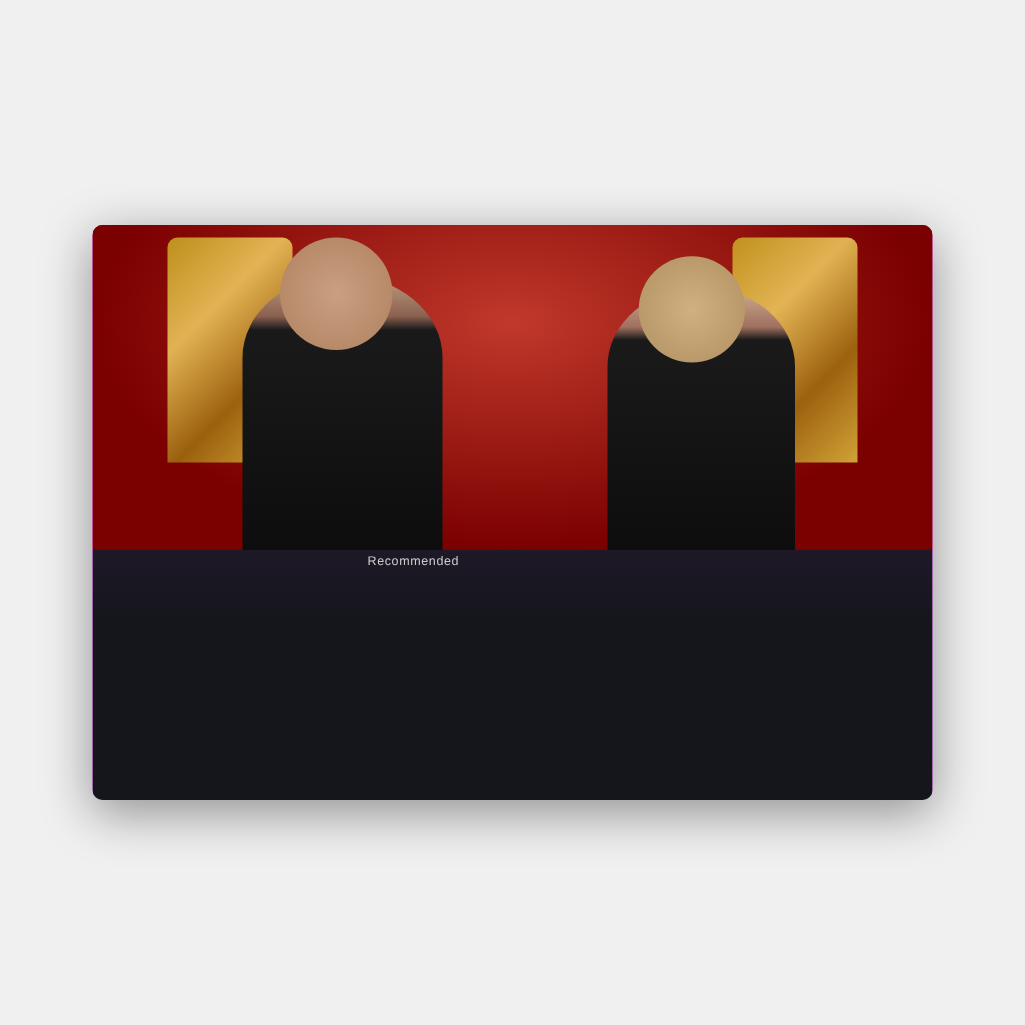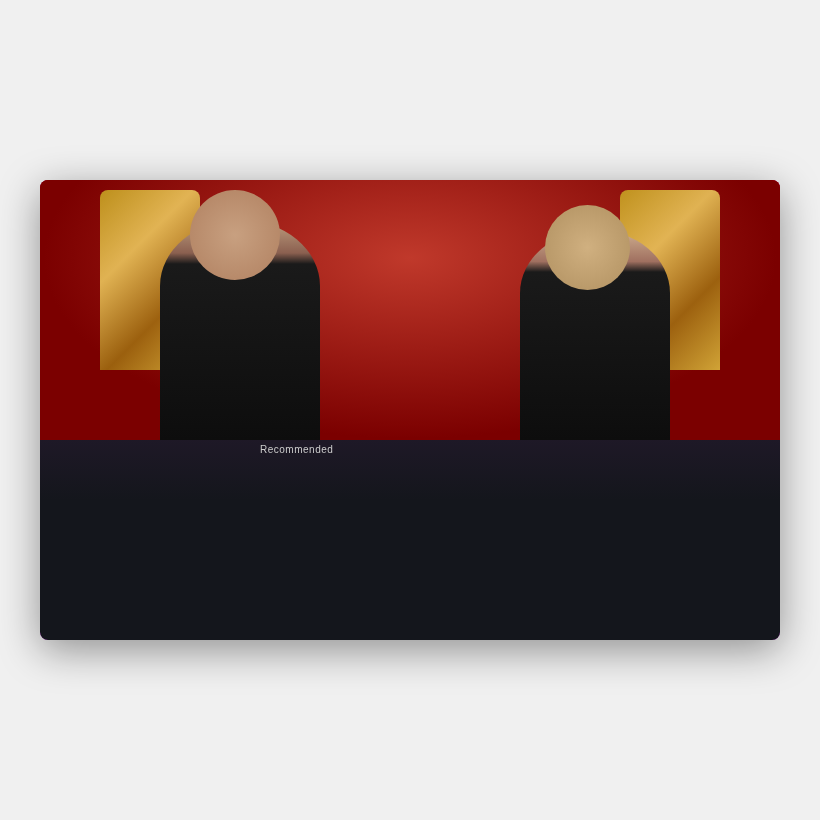--- a/index.html
+++ b/index.html
@@ -6,21 +6,21 @@
     body {
       width: 820px;
       height: 820px;
       background: #f0f0f0;
       display: flex;
       align-items: center;
       justify-content: center;
       font-family: 'Arial', sans-serif;
     }
     .tv-frame {
-      width: 740px;
+      width: 672px;
       height: 460px;
       background: #d946ef;
       border-radius: 8px;
       overflow: hidden;
       position: relative;
       box-shadow: 0 10px 40px rgba(0,0,0,0.4);
     }
     
     .hero {
       width: 100%;

